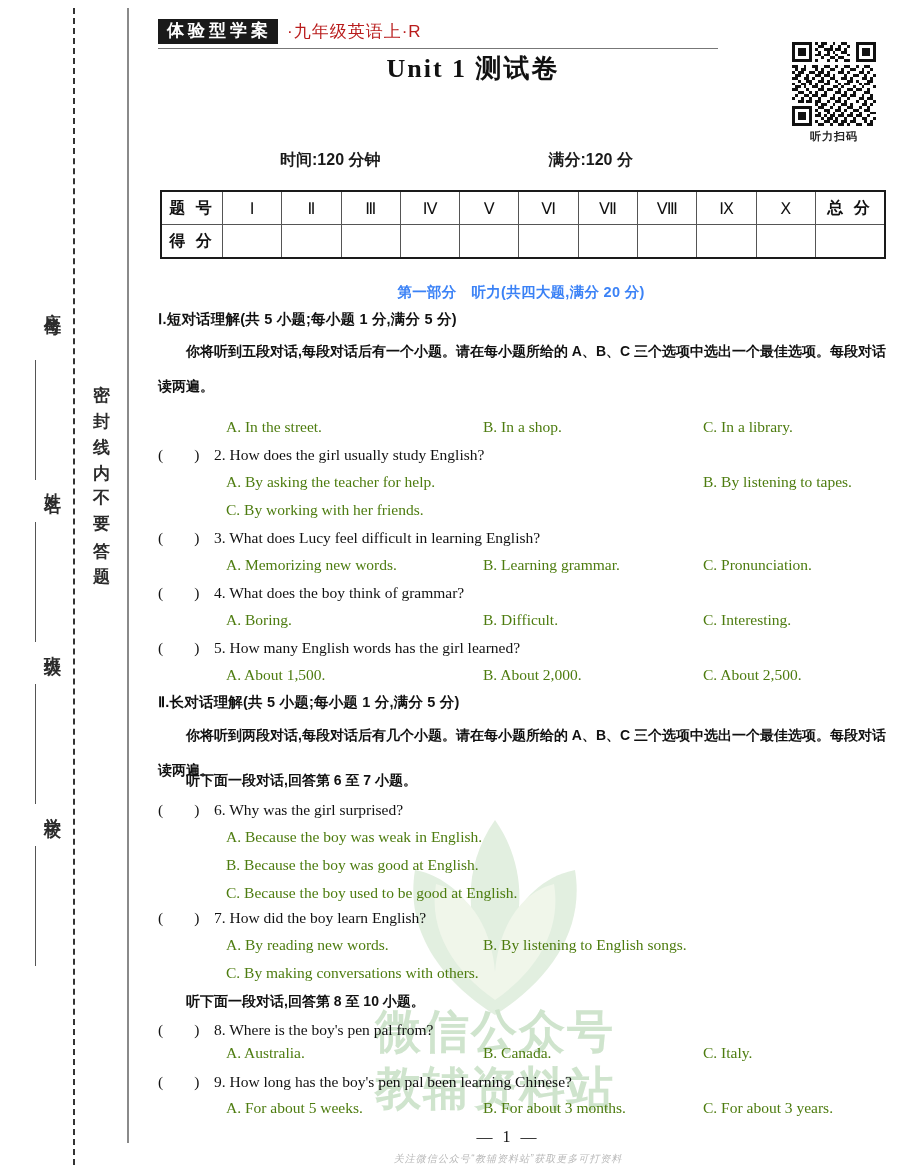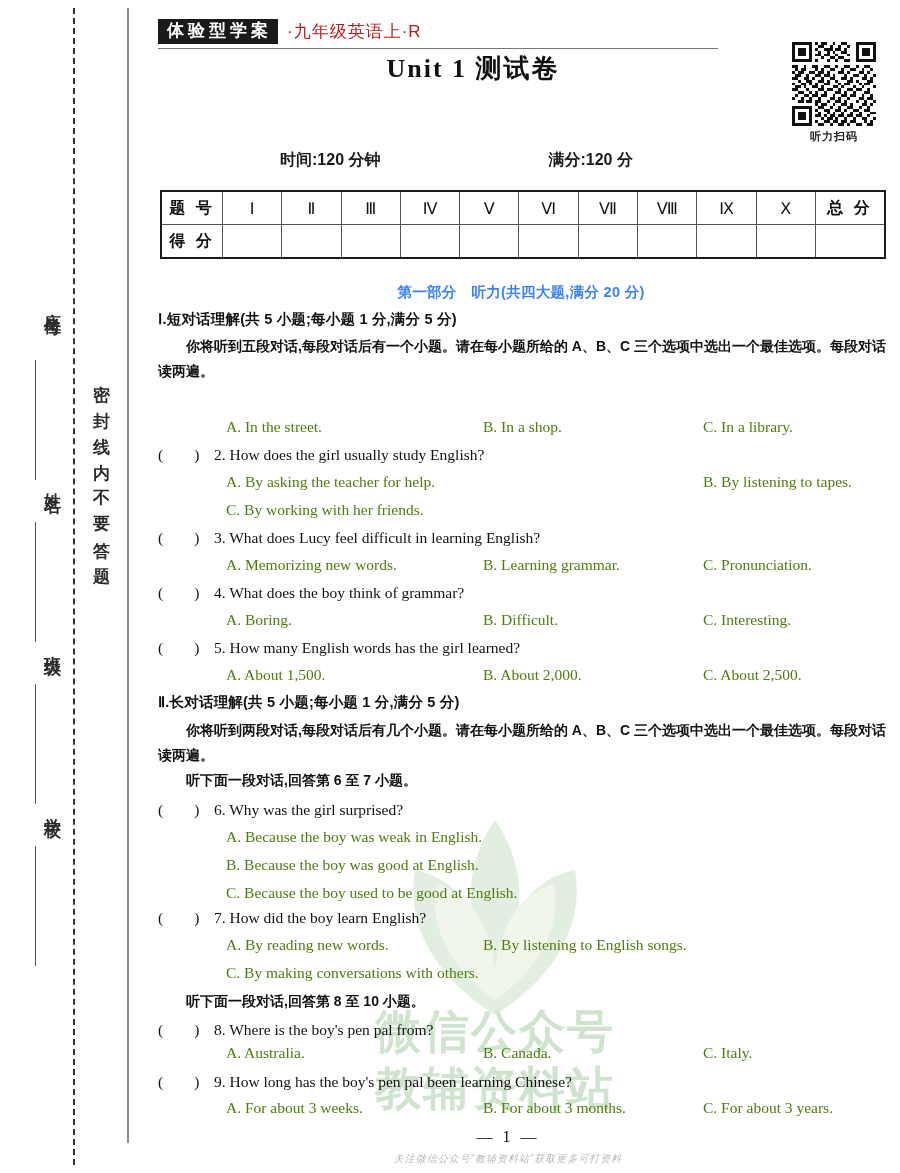--- a/index.html
+++ b/index.html
@@ -261,21 +261,21 @@
     color: #111;
     white-space: nowrap;
   }
   .instr {
     position: absolute;
     left: 0;
     width: 728px;
     font-family: "Liberation Sans", sans-serif;
     font-size: 14px;
     font-weight: bold;
-    line-height: 25px;
+    line-height: 35px;
     text-indent: 28px;
     color: #111;
     text-align: justify;
   }
   .sub-instr {
     position: absolute;
     left: 28px;
     font-family: "Liberation Sans", sans-serif;
     font-size: 14px;
     font-weight: bold;
@@ -733,21 +733,21 @@
   <div class="opt-row" style="top:1044px">
     <span class="opt col-a">A. Australia.</span>
     <span class="opt col-b">B. Canada.</span>
     <span class="opt col-c">C. Italy.</span>
   </div>
 
   <div class="q-line" style="top:1072px">
     <span class="q-paren">(　　)</span><span class="q-num">9.</span> <span>How long has the boy's pen pal been learning Chinese?</span>
   </div>
   <div class="opt-row" style="top:1099px">
-    <span class="opt col-a">A. For about 3 weeks.</span>
+    <span class="opt col-a">A. For about 5 weeks.</span>
     <span class="opt col-b">B. For about 3 months.</span>
     <span class="opt col-c">C. For about 3 years.</span>
   </div>
 
   <div class="page-num">— 1 —</div>
   <div class="foot-note">关注微信公众号“教辅资料站”获取更多可打资料</div>
 
 </div>
 
 </body></html>

